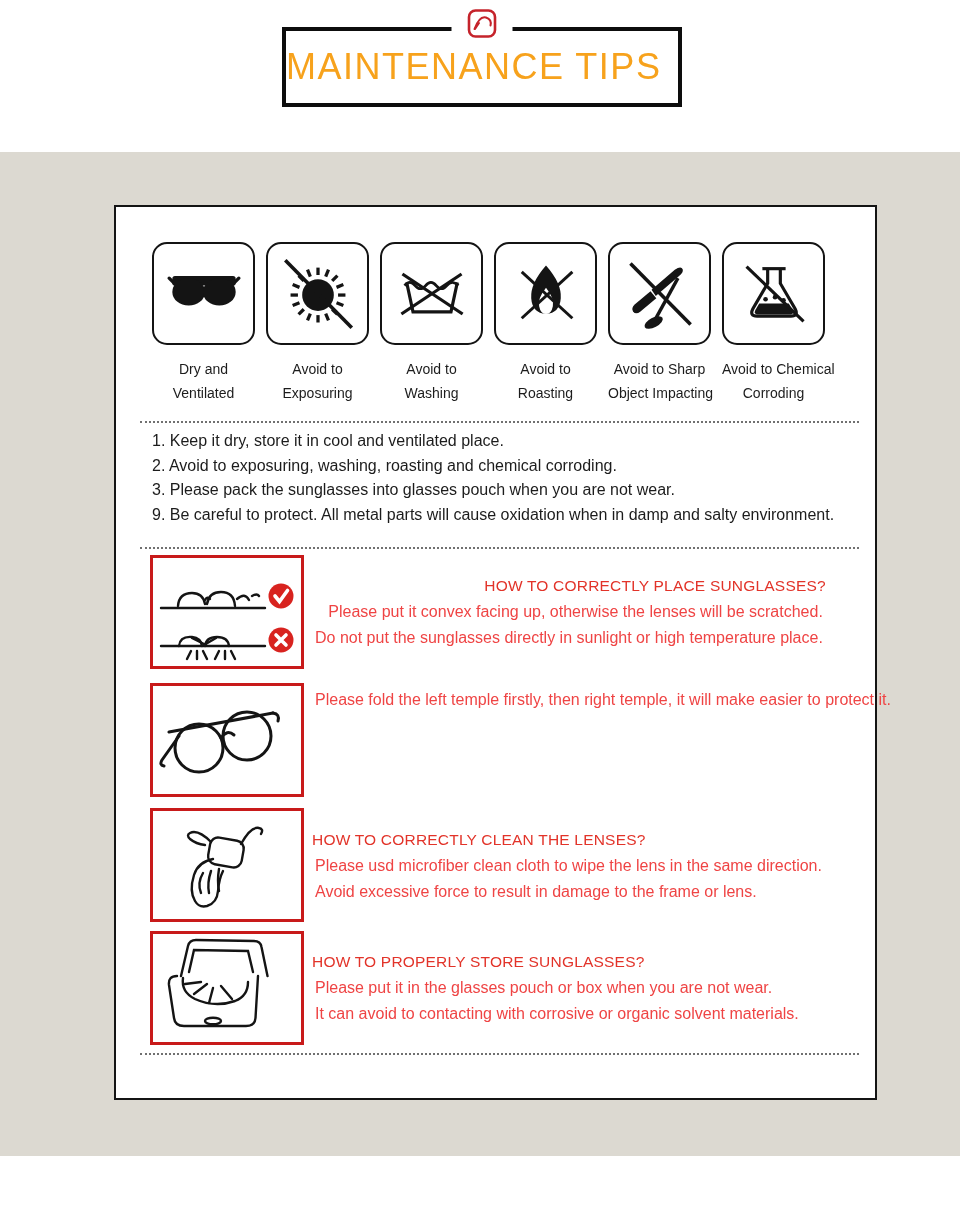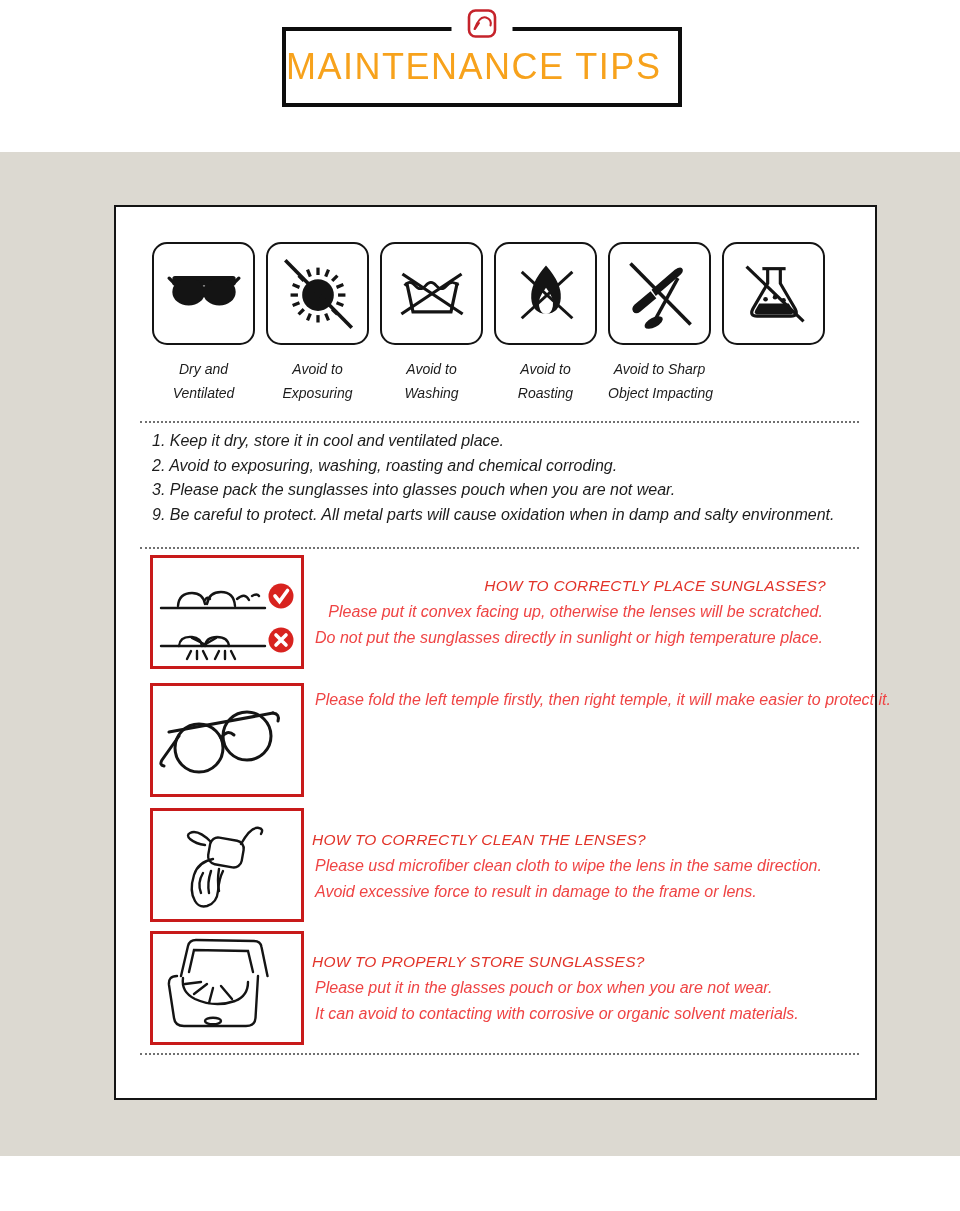--- a/index.html
+++ b/index.html
@@ -31,21 +31,21 @@
   .logo-wrap{
     position:absolute;top:-23px;left:50%;transform:translateX(-50%);
     background:#fff;padding:0 15px;line-height:0;
   }
   .logo-wrap svg{display:block;}
   .logo-stroke{stroke:var(--logo_red);fill:none;}
   
   .beige-band{position:relative;height:1004px;background:var(--beige_bg);}
   .card{
     position:absolute;left:114px;top:53px;width:763px;height:895px;
-    background:#fff;border:2px solid var(--ink);font-style:italic;
+    background:#fff;border:2px solid var(--ink);
   }
   .card-inner{position:relative;width:100%;height:100%;}
   
   .icons-row{position:absolute;top:35px;left:36px;display:flex;gap:11px;}
   .icon-col{width:103px;flex:0 0 103px;text-align:center;}
   .icon-box{
     width:103px;height:103px;border:2.5px solid var(--ink);border-radius:15px;
     display:flex;align-items:center;justify-content:center;background:#fff;
   }
   .icon-caption{margin-top:12px;font-size:14px;line-height:24px;white-space:nowrap;color:#1c1c1c;}
@@ -197,20 +197,24 @@
           <div class="icon-box">
             <svg width="76" height="76" viewBox="0 0 72 72">
               <path d="M30 12 v14 L16 50 q-3.5 7 4 7 h32 q7.5 0 4 -7 L42 26 V12" class="ink-line" stroke-width="3"></path>
               <line x1="25" y1="12" x2="47" y2="12" class="ink-line" stroke-width="3"></line>
               <path d="M22 45 h28 l3.5 6 q2.5 4.5 -3.5 4.5 H22 q-6 0 -3.5 -4.5 z" class="ink-fill"></path>
               <circle cx="28" cy="41" r="2.2" class="ink-fill"></circle>
               <circle cx="37" cy="39" r="2.2" class="ink-fill"></circle>
               <circle cx="45" cy="42" r="2.2" class="ink-fill"></circle>
               <line x1="10" y1="10" x2="64" y2="62" class="ink-line" stroke-width="3"></line>
             </svg>
+          </div>
+          <div class="icon-caption">
+            <div>Avoid to Chemical</div>
+            <div>Corroding</div>
           </div>
         </div>
 
       </div>
 
       <div class="dotted dot-1"></div>
 
       <div class="tips">
         <div class="tip-line">1. Keep it dry, store it in cool and ventilated place.</div>
         <div class="tip-line">2. Avoid to exposuring, washing, roasting and chemical corroding.</div>

